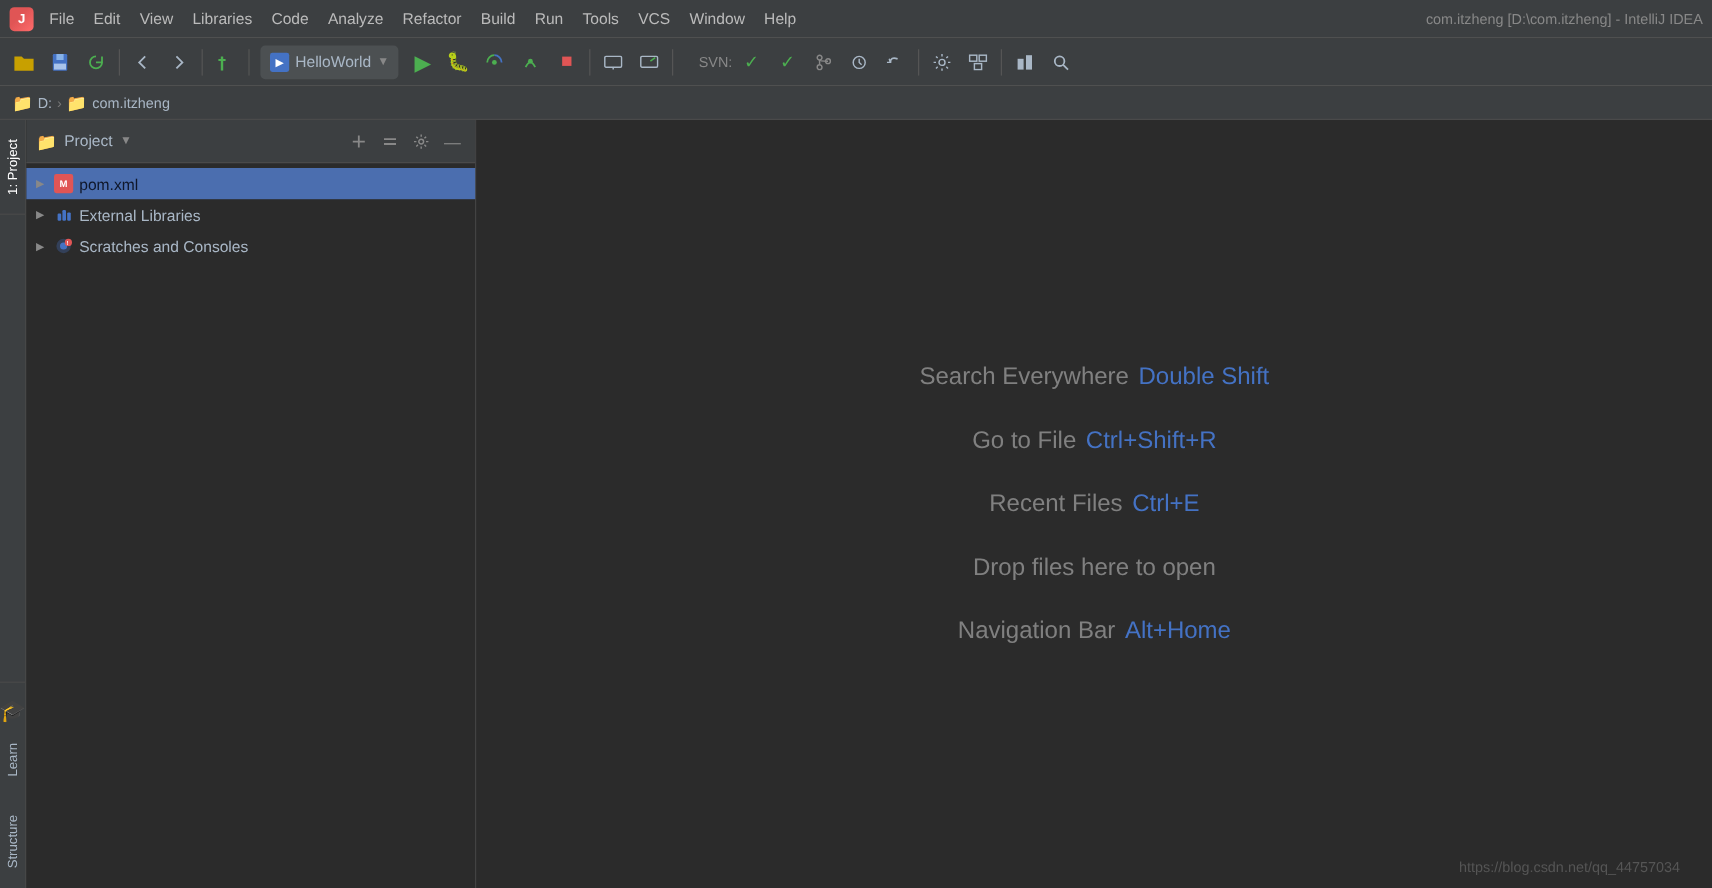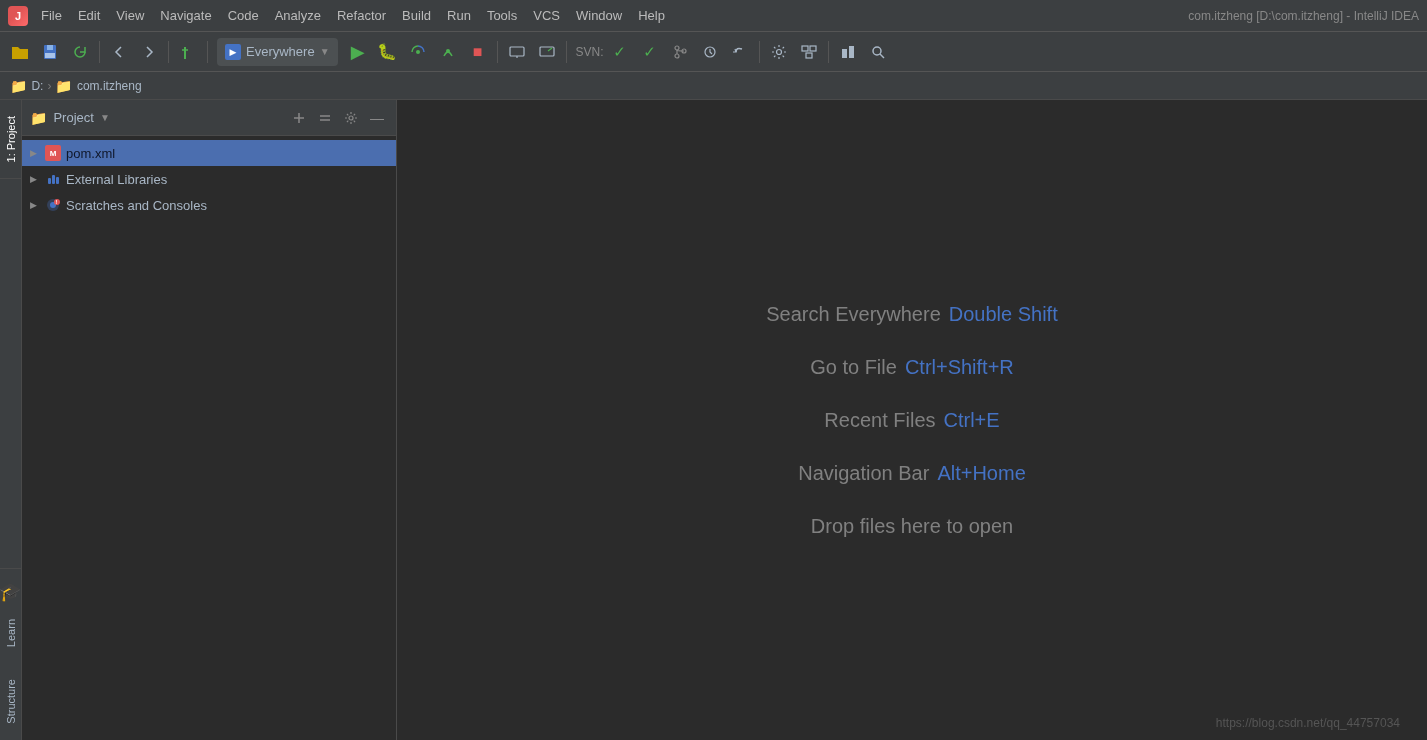--- a/index.html
+++ b/index.html
@@ -83,21 +83,21 @@
       display: flex; align-items: center; justify-content: center;
       font-size: 9px; color: white;
     }
     .run-config-name { font-size: 13px; color: #a9b7c6; }
     .run-config-arrow { font-size: 10px; color: #888; }
 
     .btn-play { color: #4caf50; font-size: 18px; }
     .btn-debug { color: #4caf50; font-size: 16px; }
     .btn-stop { color: #e05555; font-size: 16px; }
 
-    .svn-label { color: #888; font-size: 12px; margin-left: 4px; }
+    .svn-label { color: #888; font-size: 12px; margin-left: 16px; }
 
     
     #breadcrumb-bar {
       height: 28px;
       background: #3c3f41;
       border-bottom: 1px solid #4a4a4a;
       display: flex;
       align-items: center;
       padding: 0 10px;
       gap: 4px;
@@ -249,21 +249,21 @@
   </style>
 </head>
 <body>
 
 <div id="title-bar">
   <div class="app-icon">J</div>
   <div class="menu-bar">
     <span class="menu-item">File</span>
     <span class="menu-item">Edit</span>
     <span class="menu-item">View</span>
-    <span class="menu-item">Navigate</span>
+    <span class="menu-item">Libraries</span>
     <span class="menu-item">Code</span>
     <span class="menu-item">Analyze</span>
     <span class="menu-item">Refactor</span>
     <span class="menu-item">Build</span>
     <span class="menu-item">Run</span>
     <span class="menu-item">Tools</span>
     <span class="menu-item">VCS</span>
     <span class="menu-item">Window</span>
     <span class="menu-item">Help</span>
   </div>
@@ -303,21 +303,21 @@
   <div class="tb-sep"></div>
   <div class="tb-btn">
     <svg width="14" height="14" viewBox="0 0 14 14">
         <polyline points="4,2 4,14" stroke="#4caf50" stroke-width="2"></polyline>
         <line x1="1" y1="5" x2="7" y2="5" stroke="#4caf50" stroke-width="1.5"></line>
       </svg>
   </div>
   <div class="tb-sep"></div>
   <div class="run-config">
     <div class="run-config-icon">▶</div>
-    <span class="run-config-name">Everywhere</span>
+    <span class="run-config-name">HelloWorld</span>
     <span class="run-config-arrow">▼</span>
   </div>
   <div class="tb-btn btn-play">▶</div>
   <div class="tb-btn btn-debug">🐛</div>
   <div class="tb-btn" style="color:#4caf50;">
     <svg width="16" height="16" viewBox="0 0 16 16">
         <path d="M2 8a6 6 0 0 1 6-6" stroke="#4caf50" stroke-width="1.5" fill="none"></path>
         <path d="M8 2a6 6 0 0 1 6 6" stroke="#4472c4" stroke-width="1.5" fill="none"></path>
         <circle cx="8" cy="8" r="2" fill="#4caf50"></circle>
       </svg>
@@ -494,22 +494,22 @@
     </div>
     <div class="shortcut-row">
       <span class="shortcut-desc">Go to File</span>
       <span class="shortcut-keys">Ctrl+Shift+R</span>
     </div>
     <div class="shortcut-row">
       <span class="shortcut-desc">Recent Files</span>
       <span class="shortcut-keys">Ctrl+E</span>
     </div>
     <div class="shortcut-row">
+      <span class="drop-text">Drop files here to open</span>
+    </div>
+    <div class="shortcut-row">
       <span class="shortcut-desc">Navigation Bar</span>
       <span class="shortcut-keys">Alt+Home</span>
     </div>
-    <div class="shortcut-row">
-      <span class="drop-text">Drop files here to open</span>
-    </div>
     <div class="watermark">https://blog.csdn.net/qq_44757034</div>
   </div>
 
 </div>
 
 </body></html>

